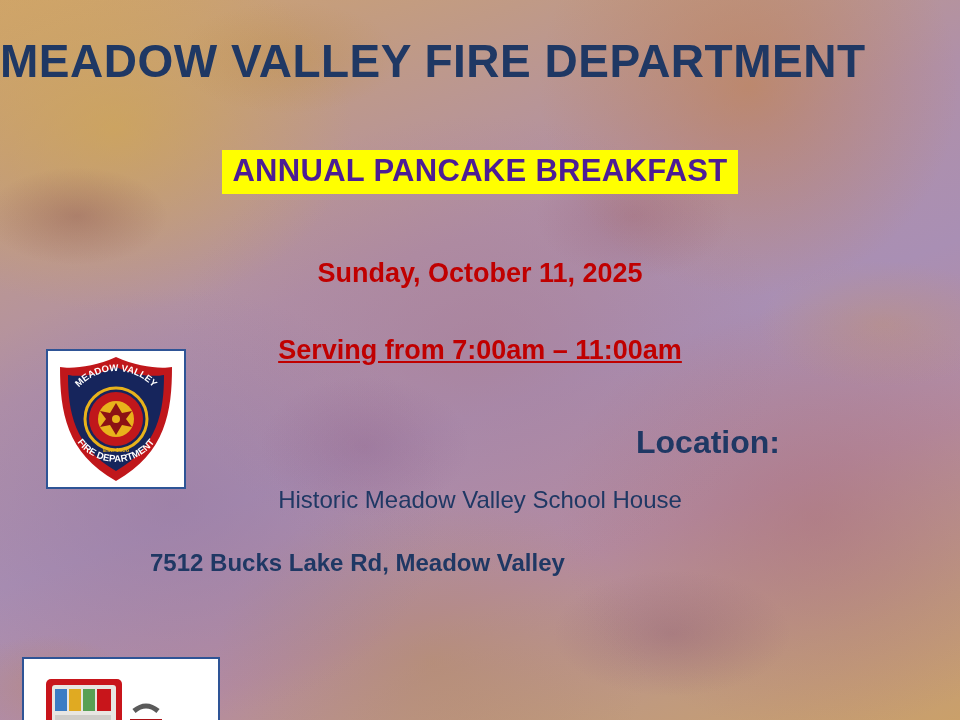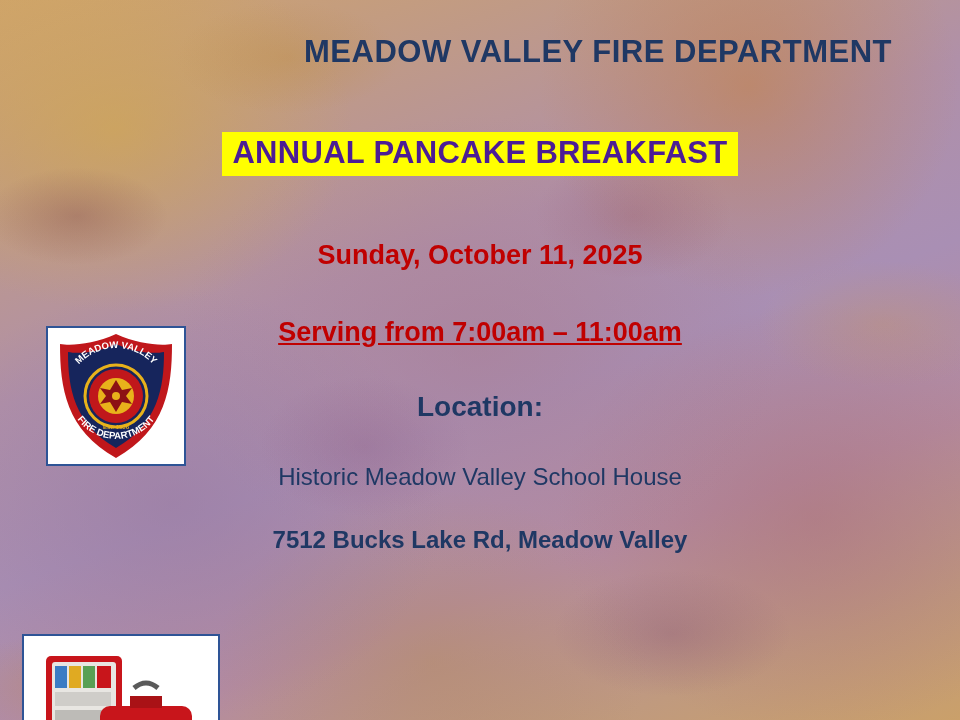--- a/index.html
+++ b/index.html
@@ -43,22 +43,22 @@
     pointer-events: none;
   }
   #flyer > * { position: relative; }
 
   
   .title {
     position: absolute;
     top: 34px;
     left: 0;
     width: 892px;
-    text-align: right;
-    font-size: 31px;
+    text-align: left;
+    font-size: 46px;
     font-weight: bold;
     color: #1F3864;
     letter-spacing: 0.5px;
   }
   .subtitle-wrap {
     position: absolute;
     top: 96px;
     left: 0;
     width: 960px;
     text-align: center;
@@ -88,44 +88,43 @@
     left: 160px;
     width: 640px;
     text-align: center;
     font-size: 27px;
     font-weight: bold;
     color: #C00000;
     text-decoration: underline;
   }
   .loc-label {
     position: absolute;
-    top: 249px;
+    top: 264px;
     left: 180px;
     width: 600px;
-    text-align: center;
-    font-size: 28px;
+    text-align: right;
+    font-size: 32px;
     font-weight: bold;
     color: #1F3864;
   }
   .loc-line1 {
     position: absolute;
     top: 289px;
     left: 150px;
     width: 660px;
     text-align: center;
     font-size: 24px;
     font-weight: normal;
     color: #1F3864;
   }
   .loc-line2 {
     position: absolute;
     top: 324px;
     left: 150px;
     width: 660px;
-    text-align: center;
     font-size: 24px;
     font-weight: bold;
     color: #1F3864;
   }
 
   
   .logo-box {
     position: absolute;
     left: 46px;
     top: 96px;

